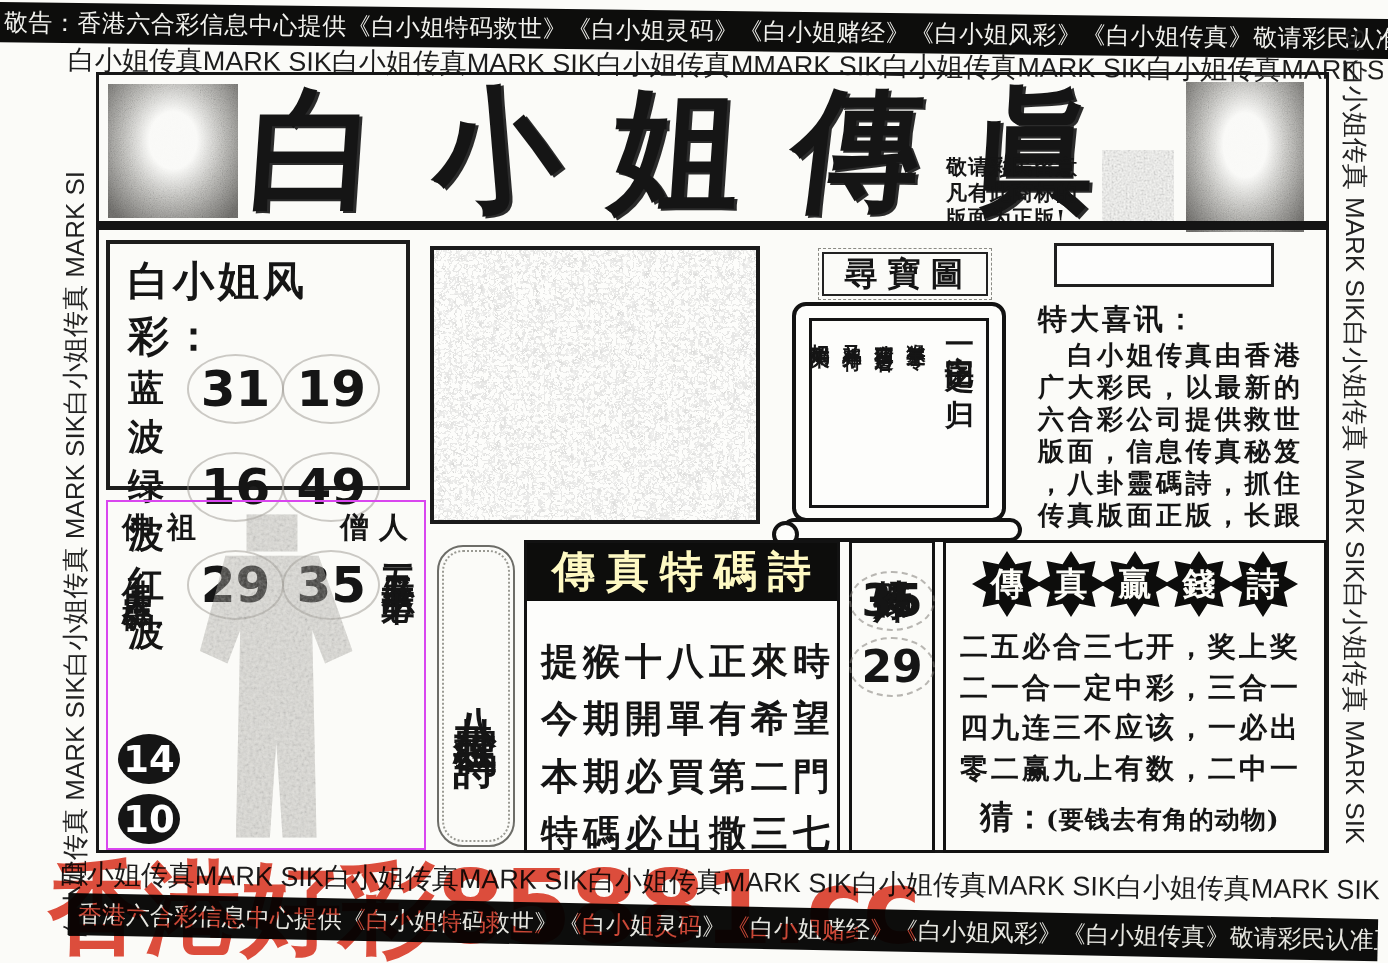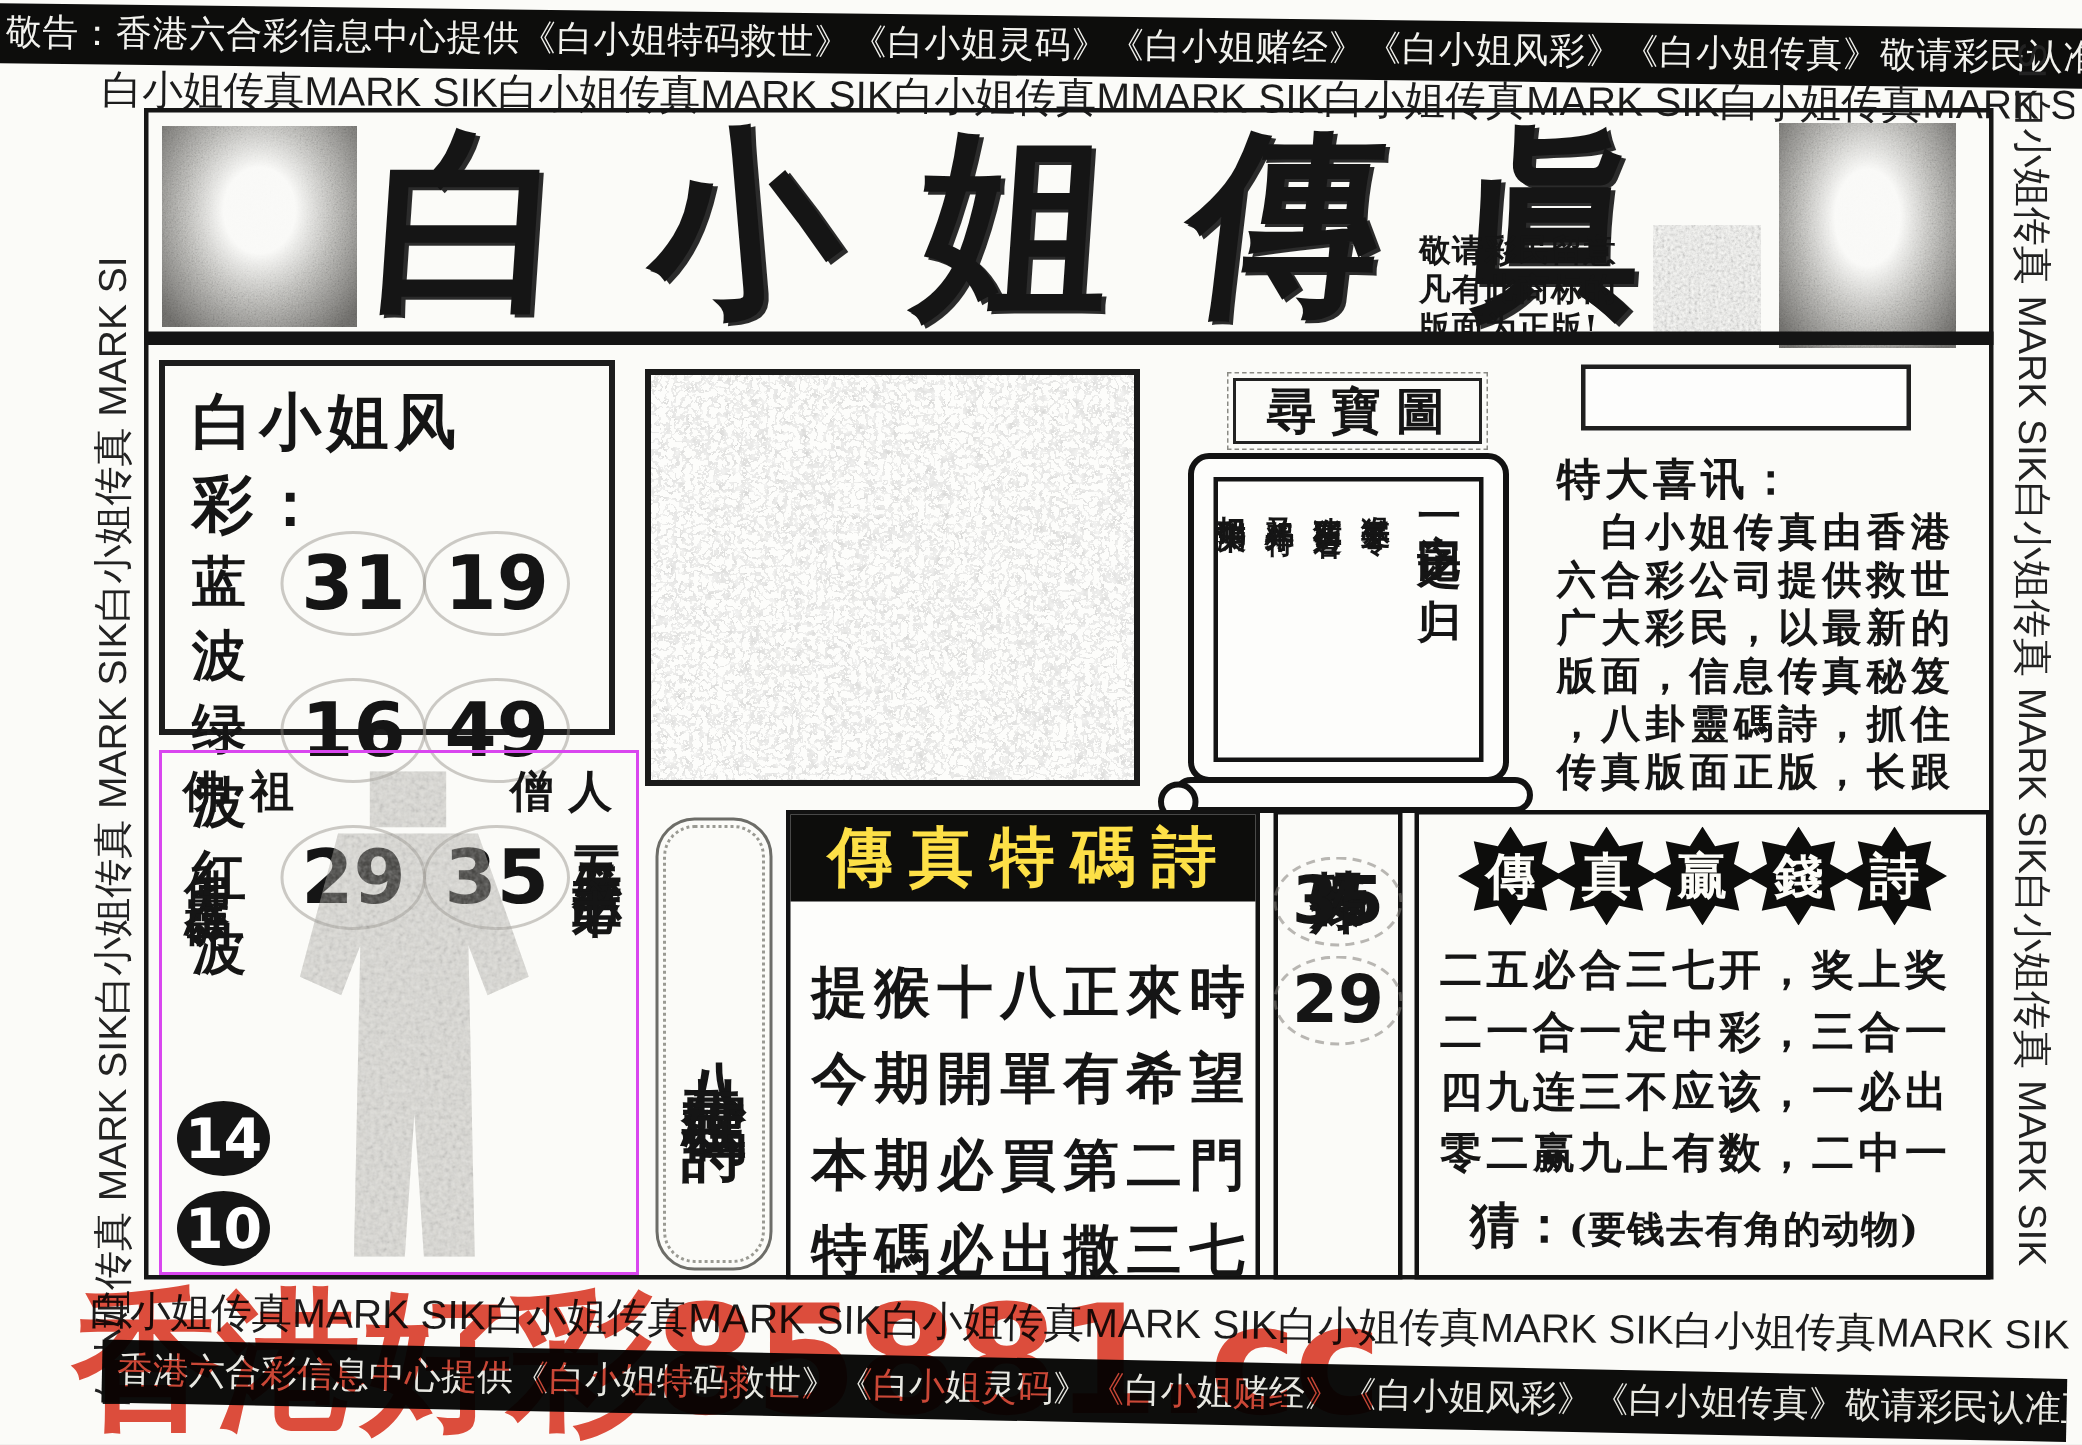--- a/index.html
+++ b/index.html
@@ -90,21 +90,21 @@
       font-family:"DejaVu Serif",serif;letter-spacing:4px;}
   .bud-fig{position:absolute;left:58px;top:8px;width:212px;height:332px;}
 
   
   .bagua{left:437px;top:545px;width:78px;height:302px;border:2px solid #6d6d68;border-radius:26px;
       outline:2px dotted #9a9a93;outline-offset:-7px;display:flex;align-items:center;justify-content:center;}
   .bagua-txt{writing-mode:vertical-rl;font-size:43px;font-weight:900;font-family:"DejaVu Serif",serif;letter-spacing:9px;}
 
   
   .fax-box{left:524px;top:540px;width:316px;height:313px;border:3px solid #121212;background:#fdfdfb;}
-  .fax-head{height:58px;background:#0d0d0c;color:#fde047;display:flex;align-items:center;justify-content:center;
+  .fax-head{height:58px;background:#0d0d0c;color:#fef9c3;display:flex;align-items:center;justify-content:center;
       font-size:43px;font-weight:900;font-family:"DejaVu Serif",serif;letter-spacing:11px;padding-left:10px;}
   .fax-body{padding:20px 14px 0 14px;margin-top:12px;}
   .fax-line{font-size:37px;font-weight:bold;font-family:"DejaVu Serif",serif;letter-spacing:5px;
       line-height:1.55;white-space:nowrap;}
 
   
   .bomb-box{left:849px;top:540px;width:86px;height:313px;border:3px solid #121212;
       display:flex;flex-direction:column;align-items:center;}
   .bomb-label{writing-mode:vertical-rl;font-size:38px;font-weight:900;font-family:"DejaVu Serif",serif;
       letter-spacing:2px;margin-top:6px;}
@@ -234,22 +234,22 @@
       <div class="tre-col">把码测天下</div>
     </div>
   </div>
   <div class="abs scroll-roll"></div>
   <div class="abs scroll-curl"></div>
 
   <div class="abs white-rect"></div>
   <div class="abs news">
     <div class="news-title">特大喜讯：</div>
     <div class="news-line">　白小姐传真由香港</div>
+    <div class="news-line">广大彩民，以最新的</div>
     <div class="news-line">六合彩公司提供救世</div>
-    <div class="news-line">广大彩民，以最新的</div>
     <div class="news-line">版面，信息传真秘笈</div>
     <div class="news-line">，八卦靈碼詩，抓住</div>
     <div class="news-line">传真版面正版，长跟</div>
   </div>
 
   <div class="abs bud-box">
     <div class="bud-tl">佛祖</div>
     <div class="bud-tr">僧人</div>
     <div class="bud-left">佛人靈碼</div>
     <div class="bud-oval o1">14</div>

